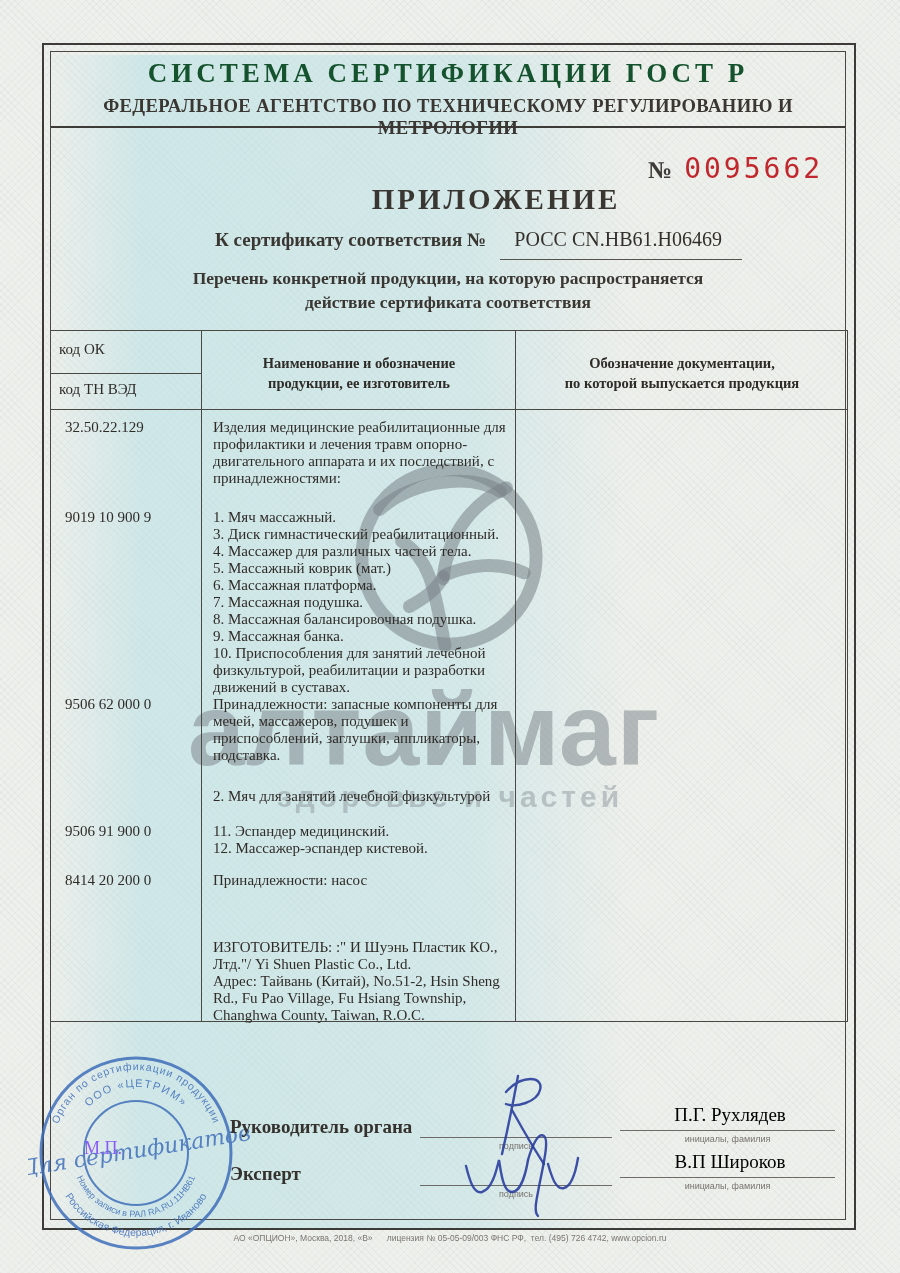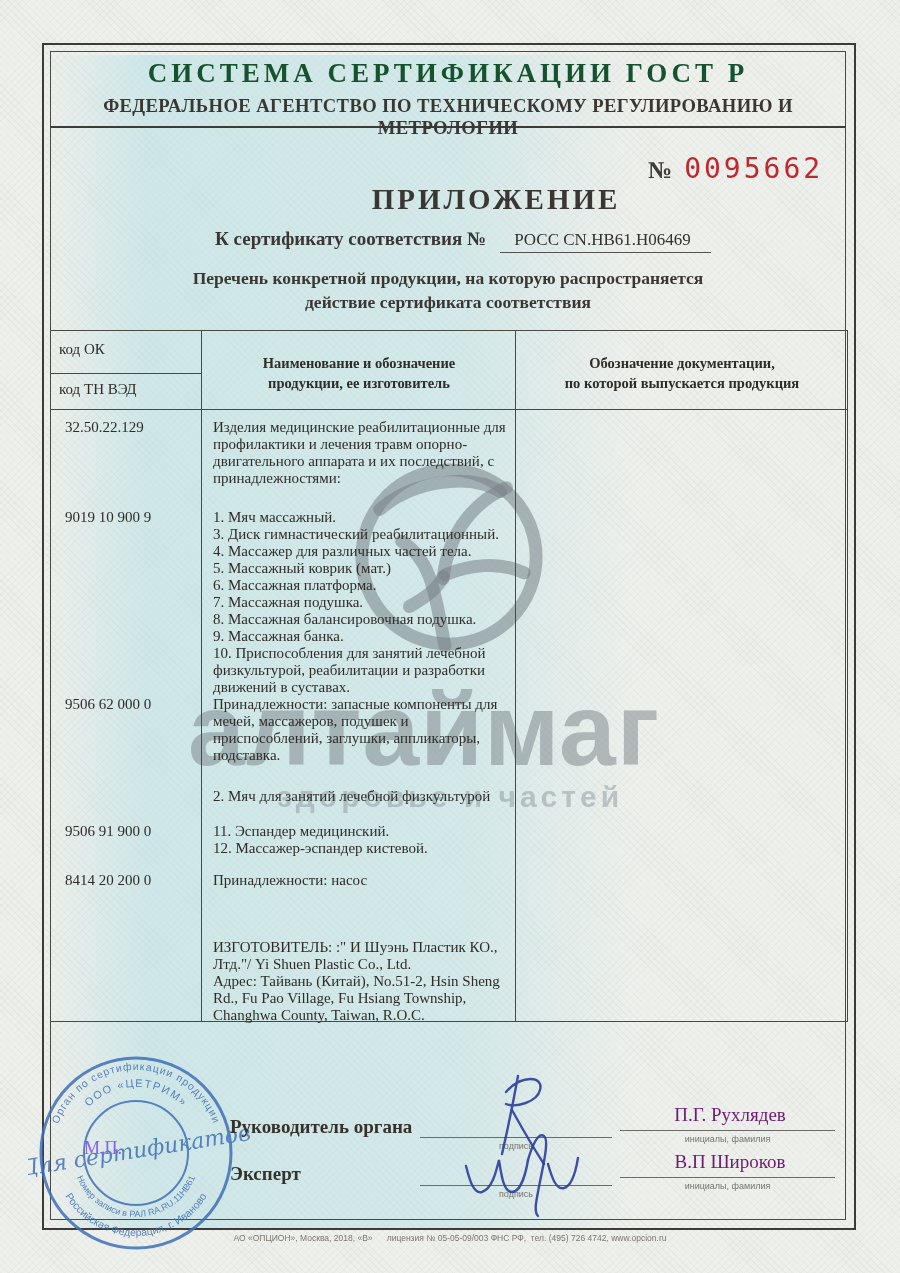--- a/index.html
+++ b/index.html
@@ -31,22 +31,22 @@
   .doc-number{position:absolute;left:648px;top:152px;display:flex;align-items:baseline;gap:12px;}
   .doc-number .nsign{font-size:24px;font-weight:bold;color:#3e3b38;}
   .doc-number .digits{font-family:"DejaVu Sans Mono", monospace;font-size:28px;
     letter-spacing:3px;color:#c1272d;}
 
   .title{position:absolute;left:52px;top:183px;width:792px;text-align:center;
     font-size:29px;font-weight:bold;letter-spacing:3px;color:#3a3733;margin-left:48px;}
 
   .cert-ref{position:absolute;left:215px;top:228px;display:flex;align-items:baseline;gap:14px;}
   .cert-ref .lbl{font-size:19px;font-weight:bold;color:#3a3733;}
-  .cert-ref .val{font-size:17px;color:#33302c;border-bottom:1.5px solid #55524d;
-    padding:0 20px 2px 14px;}
+  .cert-ref .val{font-size:20px;color:#33302c;border-bottom:1.5px solid #55524d;
+    padding:0 20px 8px 14px;}
 
   .intro{position:absolute;left:52px;top:266px;width:792px;text-align:center;
     font-size:17.5px;font-weight:bold;color:#3a3733;line-height:24px;}
 
   
   .tbl{position:absolute;left:50px;top:330px;width:798px;height:692px;
     border:1.5px solid #4a4843;box-sizing:border-box;}
   .tbl .vline1{position:absolute;left:150px;top:0;bottom:0;border-left:1.5px solid #4a4843;}
   .tbl .vline2{position:absolute;left:464px;top:0;bottom:0;border-left:1.5px solid #4a4843;}
   .tbl .hline-header{position:absolute;left:0;right:0;top:78px;border-top:1.5px solid #4a4843;}
@@ -83,21 +83,21 @@
     letter-spacing:4px;color:rgba(134,143,148,.45);}
   .wm-logo{left:350px;top:458px;}
 
   
   .stamp-svg{position:absolute;left:28px;top:1048px;}
   .mp-label{position:absolute;left:84px;top:1138px;font-size:18px;color:#8b5cf6;}
   .role-label{position:absolute;left:230px;font-size:19px;font-weight:bold;color:#35322e;}
   .sig-line{position:absolute;border-bottom:1.2px solid #6e6b66;}
   .sig-caption{position:absolute;font-family:"Liberation Sans", sans-serif;
     font-size:9px;color:#77736d;text-align:center;}
-  .sig-name{position:absolute;font-size:19px;color:#701a75;text-align:center;}
+  .sig-name{position:absolute;font-size:19px;color:#000000;text-align:center;}
   .sig-stroke{position:absolute;pointer-events:none;}
 
   .footer-imprint{position:absolute;left:0;top:1233px;width:900px;text-align:center;
     font-family:"Liberation Sans", sans-serif;font-size:8.5px;color:#7a7670;
     white-space:pre;} .z2{z-index:2;position:relative;}
 </style>
 </head>
 <body>
 
 <div class="paper-texture"></div>

